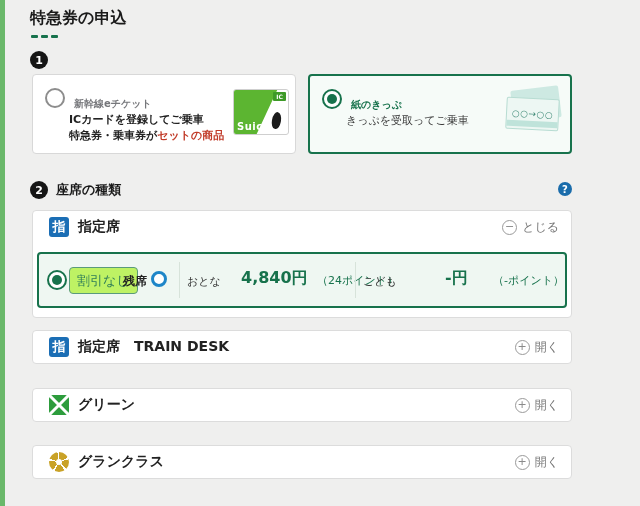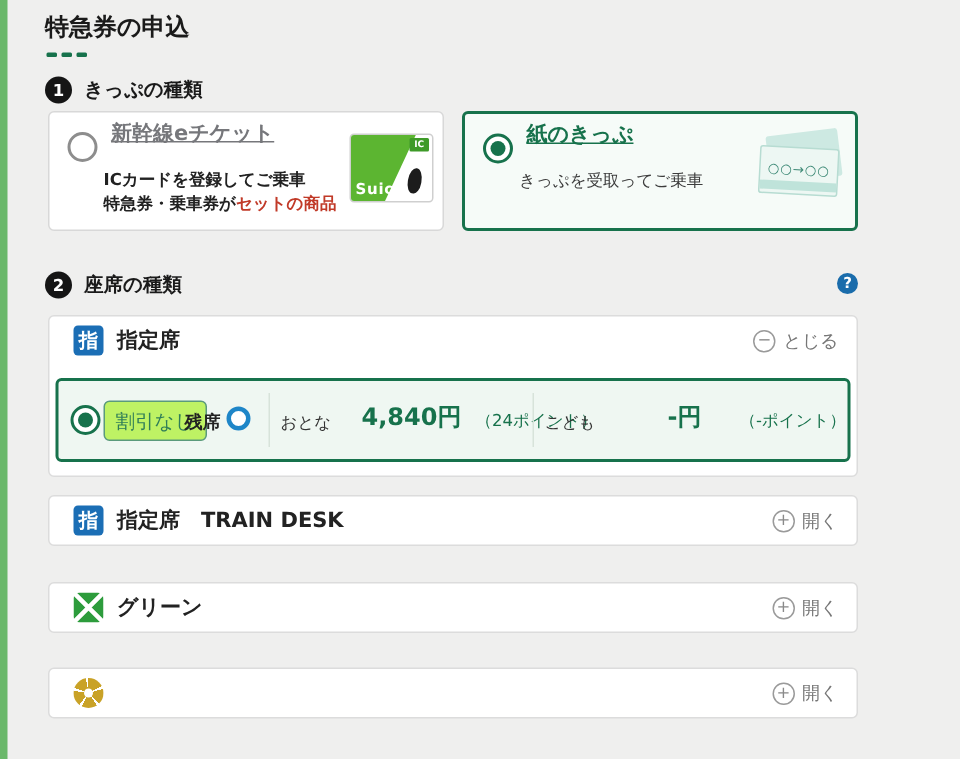--- a/index.html
+++ b/index.html
@@ -31,21 +31,21 @@
   .opt-card { width:264px; height:80px; border-radius:4px; position:relative; }
   .opt-card.unselected { background:#ffffff; border:1px solid #d8d8d8; }
   .opt-card.selected { background:#f6fbf8; border:2px solid #17724c; }
 
   .radio { position:absolute; left:12px; top:13px; width:20px; height:20px; border-radius:50%;
     background:#fff; border:2px solid #8d8d8d; }
   .radio.checked { border-color:#17724c; }
   .radio.checked::after { content:""; position:absolute; inset:3px; border-radius:50%; background:#17724c; }
   .radio.sm { left:8px; top:16px; }
 
-  .opt-title { position:absolute; left:41px; top:5px; font-size:14px; font-weight:bold;text-decoration:underline; }
+  .opt-title { position:absolute; left:41px; top:22px; font-size:10px; font-weight:bold; }
   .opt-title.gray { color:#76777b; }
   .opt-title.green { color:#17724c; }
   .opt-line { position:absolute; left:36px; font-size:11px; line-height:15px; color:#222; white-space:nowrap; }
   .opt-line.b { font-weight:bold; }
   .opt-line.l1 { top:37px; } .opt-line.l2 { top:53px; }
   .opt-card.selected .opt-line { color:#3c3c3c; }
   .red { color:#c13a28; }
 
   
   .suica { position:absolute; right:6px; top:14px; width:56px; height:46px; background:#fff;
@@ -112,21 +112,20 @@
 
 <h1 class="page-title">特急券の申込</h1>
 <div class="title-dashes">
   <span></span>
     <span></span>
     <span></span>
 </div>
 
 <div class="sec-header s1">
   <span class="num-badge">1</span>
-  <span class="sec-title">きっぷの種類</span>
 </div>
 
 <div class="option-cards">
 
   <div class="opt-card unselected">
     <span class="radio"></span>
     <div class="opt-title gray">新幹線eチケット</div>
     <div class="opt-line b l1">ICカードを登録してご乗車</div>
     <div class="opt-line b l2"><span>特急券・乗車券が</span><span class="red">セットの商品</span></div>
     <div class="suica">
@@ -206,18 +205,19 @@
     <span class="toggle">
       <span class="toggle-circle">+</span>
       <span>開く</span>
     </span>
   </div>
 </div>
 
 <div class="panel p-gran">
   <div class="panel-header">
     <span class="gran-icon"></span>
+    <span class="panel-label">グランクラス</span>
     <span class="toggle">
       <span class="toggle-circle">+</span>
       <span>開く</span>
     </span>
   </div>
 </div>
 
 </body></html>

